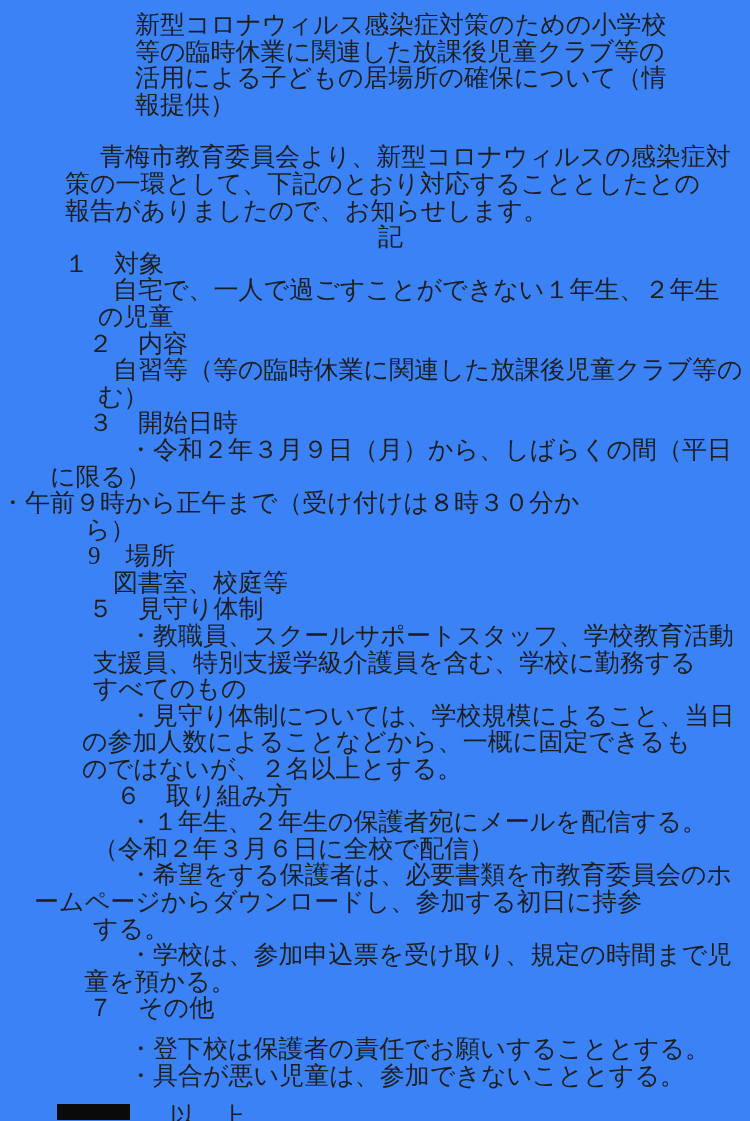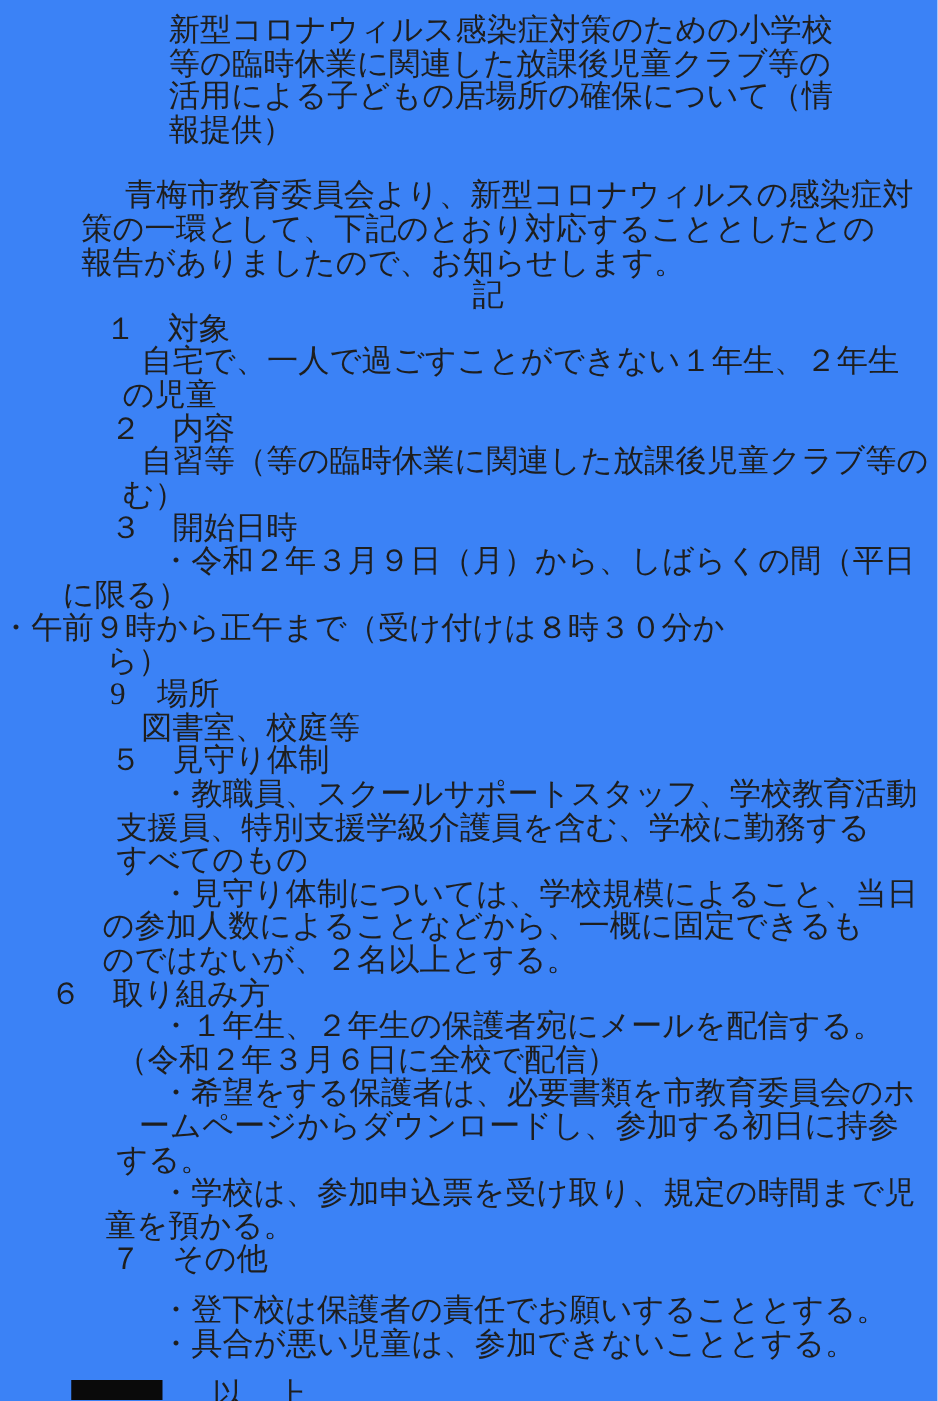--- a/index.html
+++ b/index.html
@@ -51,45 +51,45 @@
 <div class="page">
   <div>
       <div class="line" style="padding-left: 135px;">新型コロナウィルス感染症対策のための小学校</div>
       <div class="line" style="padding-left: 135px;">等の臨時休業に関連した放課後児童クラブ等の</div>
       <div class="line" style="padding-left: 135px;">活用による子どもの居場所の確保について（情</div>
       <div class="line" style="padding-left: 135px;">報提供）</div>
       <div class="line" style="padding-left: 100px; margin-top: 26px;">青梅市教育委員会より、新型コロナウィルスの感染症対</div>
       <div class="line" style="padding-left: 65px;">策の一環として、下記のとおり対応することとしたとの</div>
       <div class="line" style="padding-left: 65px;">報告がありましたので、お知らせします。</div>
       <div class="line" style="padding-left: 378px;">記</div>
-      <div class="line" style="padding-left: 84px;">１　対象</div>
+      <div class="line" style="padding-left: 64px;">１　対象</div>
       <div class="line" style="padding-left: 113px;">自宅で、一人で過ごすことができない１年生、２年生</div>
       <div class="line" style="padding-left: 98px;">の児童</div>
       <div class="line" style="padding-left: 88px;">２　内容</div>
       <div class="line" style="padding-left: 113px;">自習等（等の臨時休業に関連した放課後児童クラブ等の</div>
       <div class="line" style="padding-left: 98px;">む）</div>
       <div class="line" style="padding-left: 88px;">３　開始日時</div>
       <div class="line" style="padding-left: 128px;">・令和２年３月９日（月）から、しばらくの間（平日</div>
       <div class="line" style="padding-left: 50px;">に限る）</div>
       <div class="line" style="">・午前９時から正午まで（受け付けは８時３０分か</div>
       <div class="line" style="padding-left: 85px;">ら）</div>
       <div class="line" style="padding-left: 88px;">9　場所</div>
       <div class="line" style="padding-left: 113px;">図書室、校庭等</div>
       <div class="line" style="padding-left: 88px;">５　見守り体制</div>
       <div class="line" style="padding-left: 128px;">・教職員、スクールサポートスタッフ、学校教育活動</div>
       <div class="line" style="padding-left: 93px;">支援員、特別支援学級介護員を含む、学校に勤務する</div>
       <div class="line" style="padding-left: 93px;">すべてのもの</div>
       <div class="line" style="padding-left: 128px;">・見守り体制については、学校規模によること、当日</div>
       <div class="line" style="padding-left: 82px;">の参加人数によることなどから、一概に固定できるも</div>
       <div class="line" style="padding-left: 82px;">のではないが、２名以上とする。</div>
-      <div class="line" style="padding-left: 40px;">６　取り組み方</div>
+      <div class="line" style="padding-left: 116px;">６　取り組み方</div>
       <div class="line" style="padding-left: 128px;">・１年生、２年生の保護者宛にメールを配信する。</div>
       <div class="line" style="padding-left: 93px;">（令和２年３月６日に全校で配信）</div>
       <div class="line" style="padding-left: 128px;">・希望をする保護者は、必要書類を市教育委員会のホ</div>
-      <div class="line" style="padding-left: 111px;">ームページからダウンロードし、参加する初日に持参</div>
+      <div class="line" style="padding-left: 34px;">ームページからダウンロードし、参加する初日に持参</div>
       <div class="line" style="padding-left: 93px;">する。</div>
       <div class="line" style="padding-left: 128px;">・学校は、参加申込票を受け取り、規定の時間まで児</div>
       <div class="line" style="padding-left: 84px;">童を預かる。</div>
       <div class="line" style="padding-left: 88px;">７　その他</div>
       <div class="line" style="padding-left: 128px; margin-top: 14px;">・登下校は保護者の責任でお願いすることとする。</div>
       <div class="line" style="padding-left: 128px;">・具合が悪い児童は、参加できないこととする。</div>
       <div class="line closing" style="padding-left: 170px;">以　上</div>
     </div>
   <div class="scan-mark"></div>
 </div>

